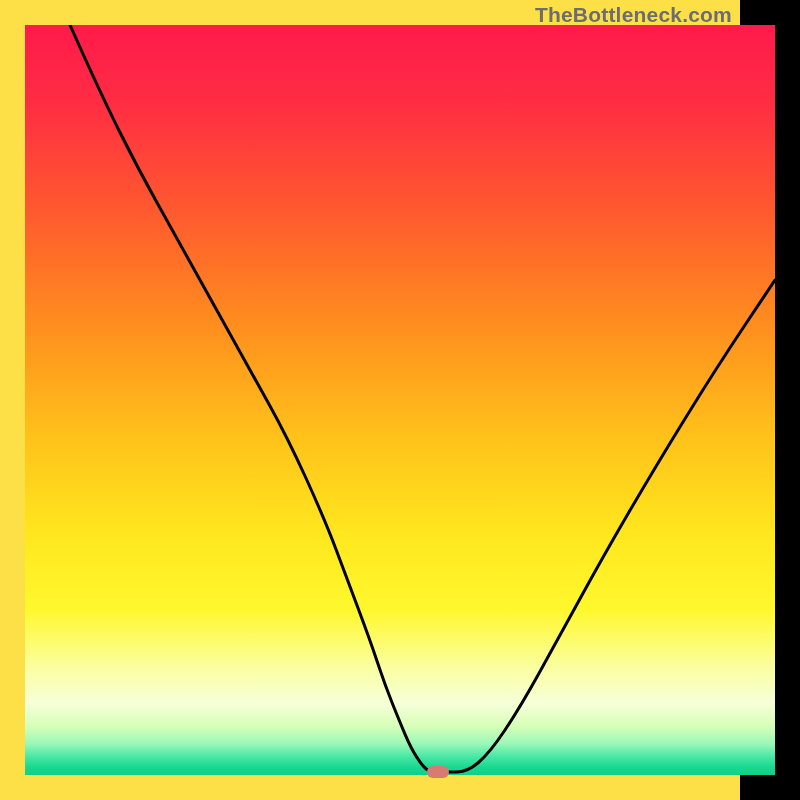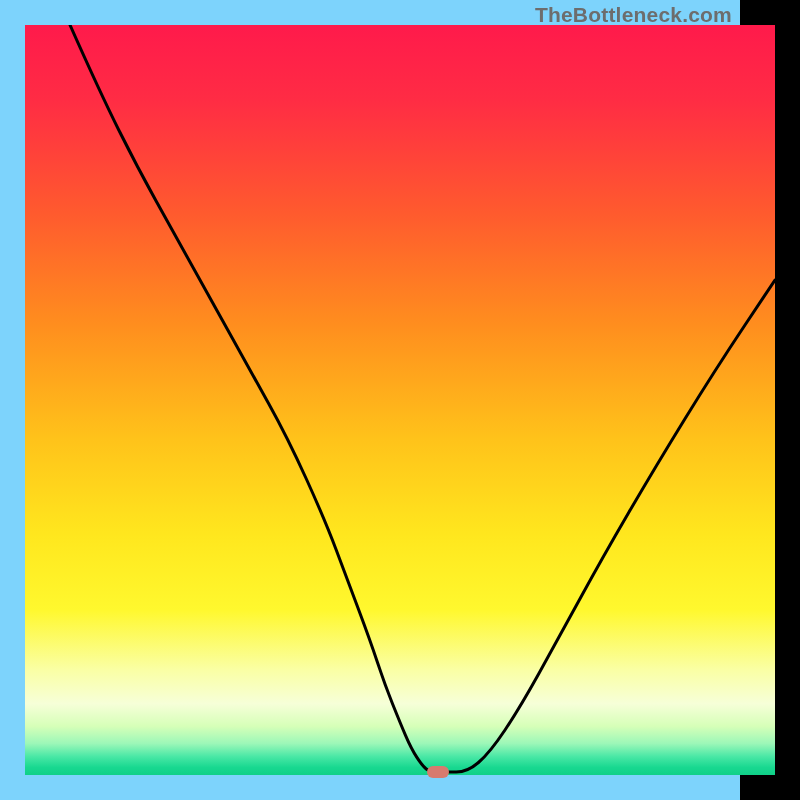--- a/index.html
+++ b/index.html
@@ -8,21 +8,21 @@
     width: 800px;
     height: 800px;
     background: #000;
     overflow: hidden;
     font-family: Arial, Helvetica, sans-serif;
   }
   .frame {
     position: relative;
     width: 740px;
     height: 800px;
-    background: #7dd3fc;
+    background: #fde047;
   }
   .plot {
     position: absolute;
     left: 25px;
     top: 25px;
     width: 750px;
     height: 750px;
   }
   .watermark {
     position: absolute;

